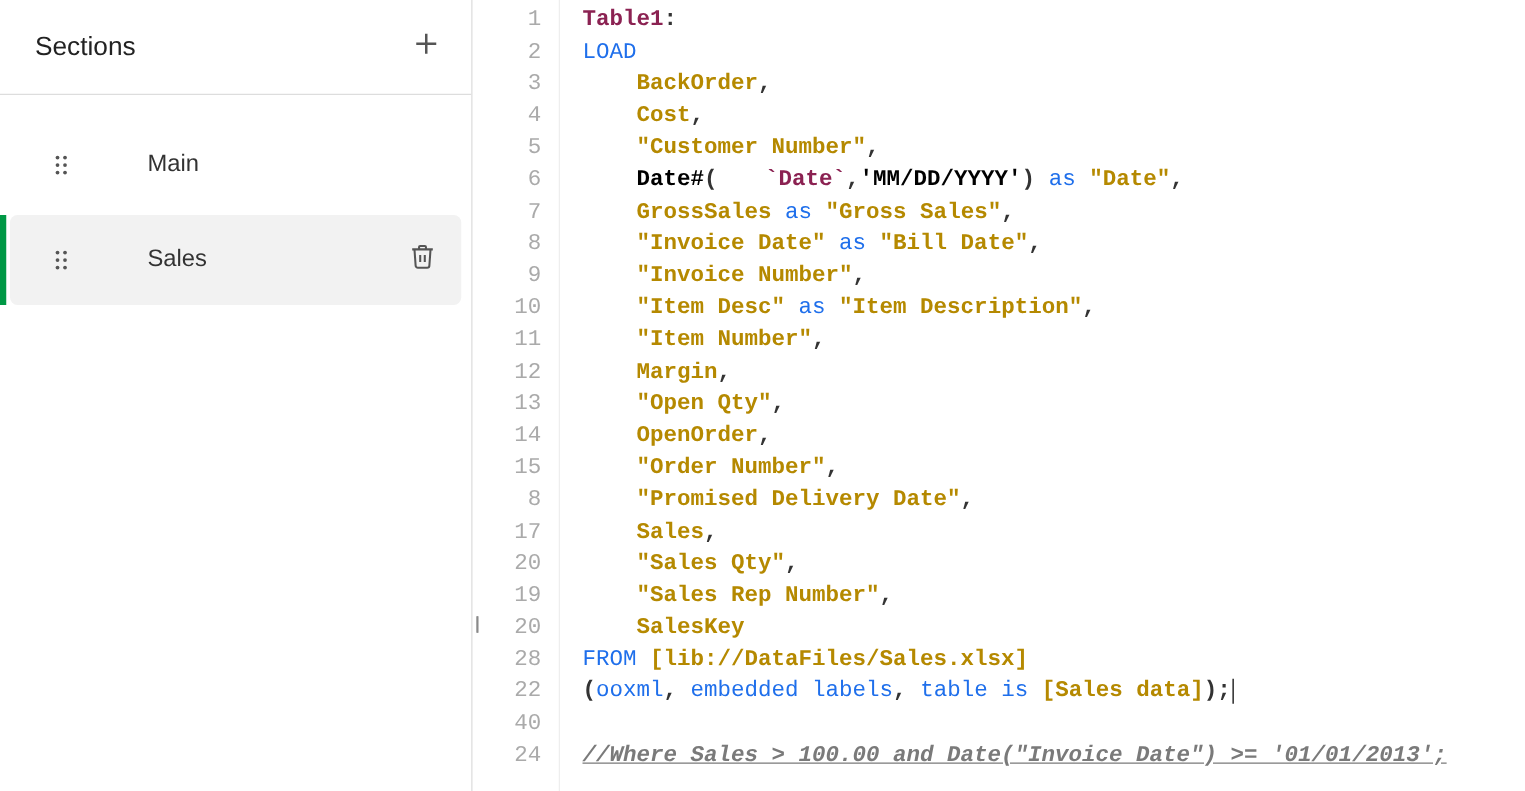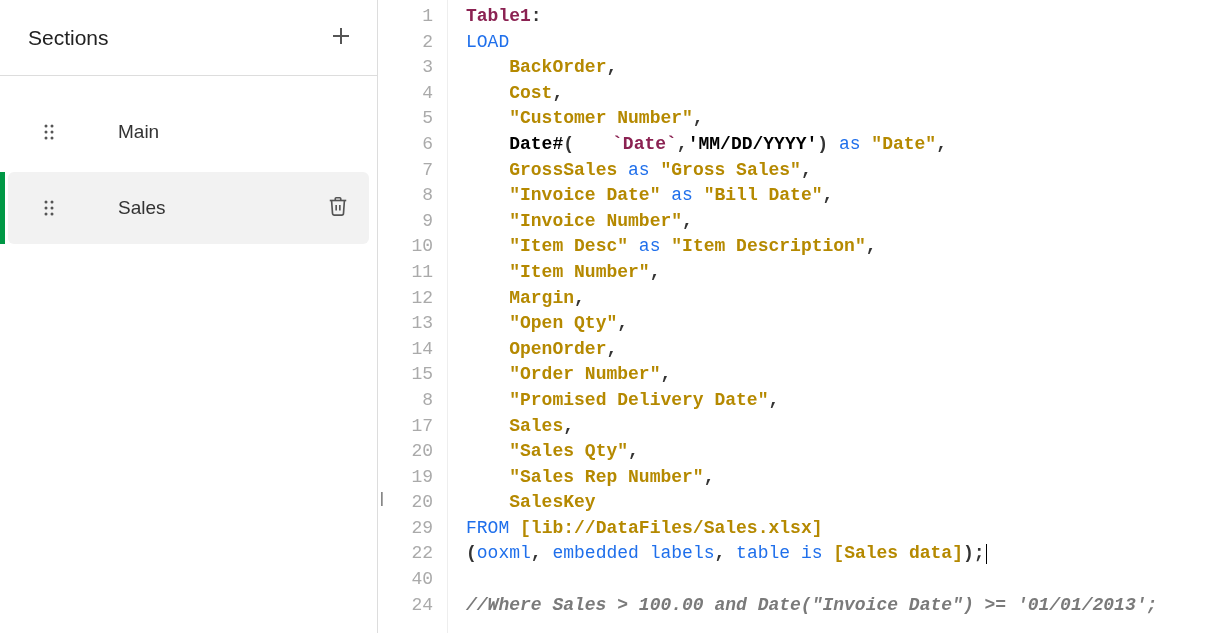--- a/index.html
+++ b/index.html
@@ -104,21 +104,21 @@
     white-space: pre;
     color: #333;
   }
   .code .line { height: 25.6px; }
   .tk-table  { color: #8b2252; font-weight: bold; } 
   .tk-kw     { color: #1f6feb; font-weight: normal; } 
   .tk-field  { color: #b58900; font-weight: bold; } 
   .tk-func   { color: #000000; font-weight: bold; }
   .tk-str    { color: #000000; font-weight: bold; } 
   .tk-punct  { color: #333; font-weight: bold; }
-  .tk-comment{ color: #7a7a7a; font-style: italic; font-weight: bold; }
+  .tk-comment{ color: #7a7a7a; font-style: italic; font-weight: bold; text-decoration: underline; }
   .tk-bt     { color: #8b2252; font-weight: bold; margin-left: 38px; } 
   .cursor {
     display: inline-block;
     width: 1px;
     height: 20px;
     background: #000;
     vertical-align: middle;
     margin-left: 1px;
   }
 </style>
@@ -189,19 +189,19 @@
       <div>11</div>
       <div>12</div>
       <div>13</div>
       <div>14</div>
       <div>15</div>
       <div>8</div>
       <div>17</div>
       <div>20</div>
       <div>19</div>
       <div>20</div>
-      <div>29</div>
+      <div>28</div>
       <div>22</div>
       <div>40</div>
       <div>24</div>
     </div>
   <div class="code"><div class="line"><span class="tk-table">Table1</span><span class="tk-punct">:</span></div><div class="line"><span class="tk-kw">LOAD</span></div><div class="line"><span>    </span><span class="tk-field">BackOrder</span><span class="tk-punct">,</span></div><div class="line"><span>    </span><span class="tk-field">Cost</span><span class="tk-punct">,</span></div><div class="line"><span>    </span><span class="tk-field">"Customer Number"</span><span class="tk-punct">,</span></div><div class="line"><span>    </span><span class="tk-func">Date#</span><span class="tk-punct">(</span><span class="tk-bt">`Date`</span><span class="tk-punct">,</span><span class="tk-str">'MM/DD/YYYY'</span><span class="tk-punct">)</span><span> </span><span class="tk-kw">as</span><span> </span><span class="tk-field">"Date"</span><span class="tk-punct">,</span></div><div class="line"><span>    </span><span class="tk-field">GrossSales</span><span> </span><span class="tk-kw">as</span><span> </span><span class="tk-field">"Gross Sales"</span><span class="tk-punct">,</span></div><div class="line"><span>    </span><span class="tk-field">"Invoice Date"</span><span> </span><span class="tk-kw">as</span><span> </span><span class="tk-field">"Bill Date"</span><span class="tk-punct">,</span></div><div class="line"><span>    </span><span class="tk-field">"Invoice Number"</span><span class="tk-punct">,</span></div><div class="line"><span>    </span><span class="tk-field">"Item Desc"</span><span> </span><span class="tk-kw">as</span><span> </span><span class="tk-field">"Item Description"</span><span class="tk-punct">,</span></div><div class="line"><span>    </span><span class="tk-field">"Item Number"</span><span class="tk-punct">,</span></div><div class="line"><span>    </span><span class="tk-field">Margin</span><span class="tk-punct">,</span></div><div class="line"><span>    </span><span class="tk-field">"Open Qty"</span><span class="tk-punct">,</span></div><div class="line"><span>    </span><span class="tk-field">OpenOrder</span><span class="tk-punct">,</span></div><div class="line"><span>    </span><span class="tk-field">"Order Number"</span><span class="tk-punct">,</span></div><div class="line"><span>    </span><span class="tk-field">"Promised Delivery Date"</span><span class="tk-punct">,</span></div><div class="line"><span>    </span><span class="tk-field">Sales</span><span class="tk-punct">,</span></div><div class="line"><span>    </span><span class="tk-field">"Sales Qty"</span><span class="tk-punct">,</span></div><div class="line"><span>    </span><span class="tk-field">"Sales Rep Number"</span><span class="tk-punct">,</span></div><div class="line"><span>    </span><span class="tk-field">SalesKey</span></div><div class="line"><span class="tk-kw">FROM</span><span> </span><span class="tk-field">[lib://DataFiles/Sales.xlsx]</span></div><div class="line"><span class="tk-punct">(</span><span class="tk-kw">ooxml</span><span class="tk-punct">,</span><span> </span><span class="tk-kw">embedded labels</span><span class="tk-punct">,</span><span> </span><span class="tk-kw">table is</span><span> </span><span class="tk-field">[Sales data]</span><span class="tk-punct">);</span><span></span><span class="cursor"></span></div><div class="line">&nbsp;</div><div class="line"><span class="tk-comment">//Where Sales &gt; 100.00 and Date("Invoice Date") &gt;= '01/01/2013';</span></div></div>
 </div>
 
 </body></html>

